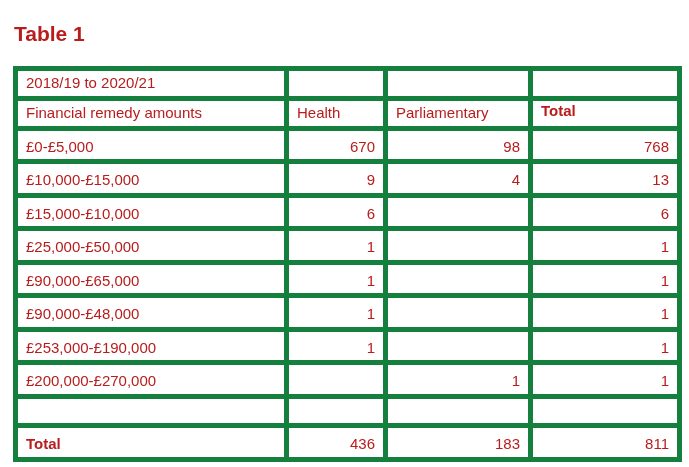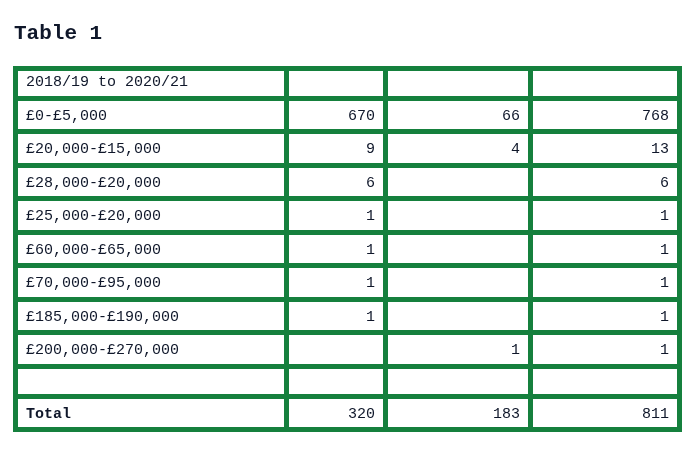--- a/index.html
+++ b/index.html
@@ -2,22 +2,22 @@
 <html><head>
 <meta charset="utf-8">
 <style>
   * { box-sizing: border-box; }
   html, body { margin: 0; padding: 0; background: #ffffff; }
   .page {
     position: relative;
     width: 689px;
     height: 467px;
     background: #ffffff;
-    font-family: Liberation Mono, monospace;
-    color: #0f172a;
+    font-family: Liberation Sans, sans-serif;
+    color: #b91c1c;
     overflow: hidden;
   }
   .title {
     position: absolute;
     left: 14px;
     top: 22px;
     margin: 0;
     font-size: 21px;
     font-weight: bold;
     line-height: 1.1;
@@ -59,78 +59,84 @@
       <col style="width:145px">
       <col style="width:149px">
     </colgroup>
     <tbody>
       <tr>
         <td>2018/19 to 2020/21</td>
         <td></td>
         <td></td>
         <td></td>
       </tr>
+      <tr>
+        <td>Financial remedy amounts</td>
+        <td>Health</td>
+        <td>Parliamentary</td>
+        <td class="hdr-total">Total</td>
+      </tr>
 
       <tr>
         <td>£0-£5,000</td>
         <td class="num">670</td>
-        <td class="num">66</td>
+        <td class="num">98</td>
         <td class="tot">768</td>
       </tr>
       <tr>
-        <td>£20,000-£15,000</td>
+        <td>£10,000-£15,000</td>
         <td class="num">9</td>
         <td class="num">4</td>
         <td class="tot">13</td>
       </tr>
       <tr>
-        <td>£28,000-£20,000</td>
+        <td>£15,000-£10,000</td>
         <td class="num">6</td>
         <td class="num"></td>
         <td class="tot">6</td>
       </tr>
       <tr>
-        <td>£25,000-£20,000</td>
+        <td>£25,000-£50,000</td>
         <td class="num">1</td>
         <td class="num"></td>
         <td class="tot">1</td>
       </tr>
       <tr>
-        <td>£60,000-£65,000</td>
+        <td>£90,000-£65,000</td>
         <td class="num">1</td>
         <td class="num"></td>
         <td class="tot">1</td>
       </tr>
       <tr>
-        <td>£70,000-£95,000</td>
+        <td>£90,000-£48,000</td>
         <td class="num">1</td>
         <td class="num"></td>
         <td class="tot">1</td>
       </tr>
       <tr>
-        <td>£185,000-£190,000</td>
+        <td>£253,000-£190,000</td>
         <td class="num">1</td>
         <td class="num"></td>
         <td class="tot">1</td>
       </tr>
       <tr>
         <td>£200,000-£270,000</td>
         <td class="num"></td>
         <td class="num">1</td>
         <td class="tot">1</td>
       </tr>
       <tr>
         <td></td>
         <td class="num"></td>
         <td class="num"></td>
         <td class="tot"></td>
       </tr>
 
       <tr>
         <td class="bold">Total</td>
-        <td class="num">320</td>
+        <td class="num">436</td>
         <td class="num">183</td>
         <td class="tot">811</td>
       </tr>
     </tbody>
   </table>
 
 </div>
 
 </body></html>

